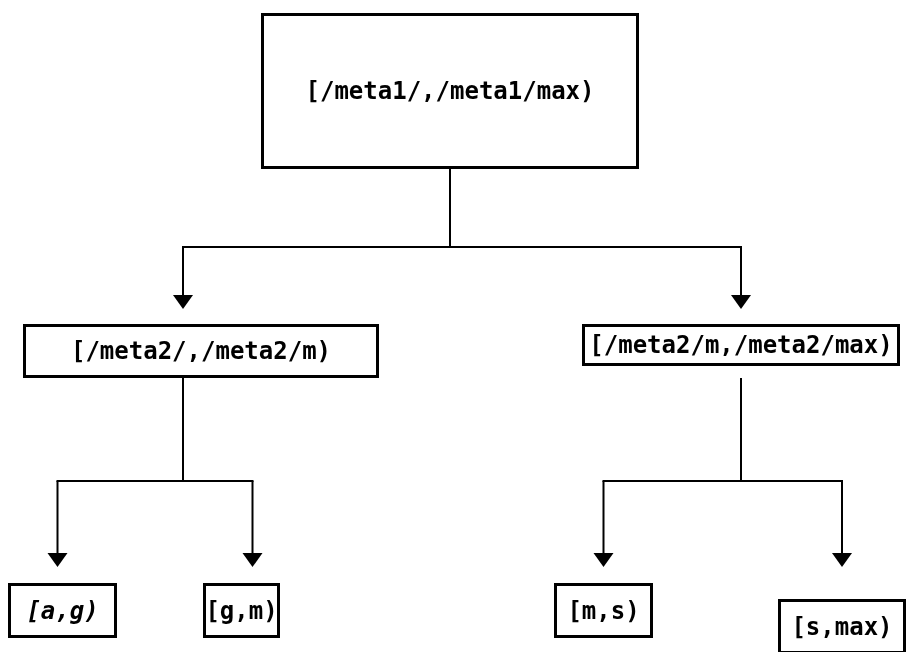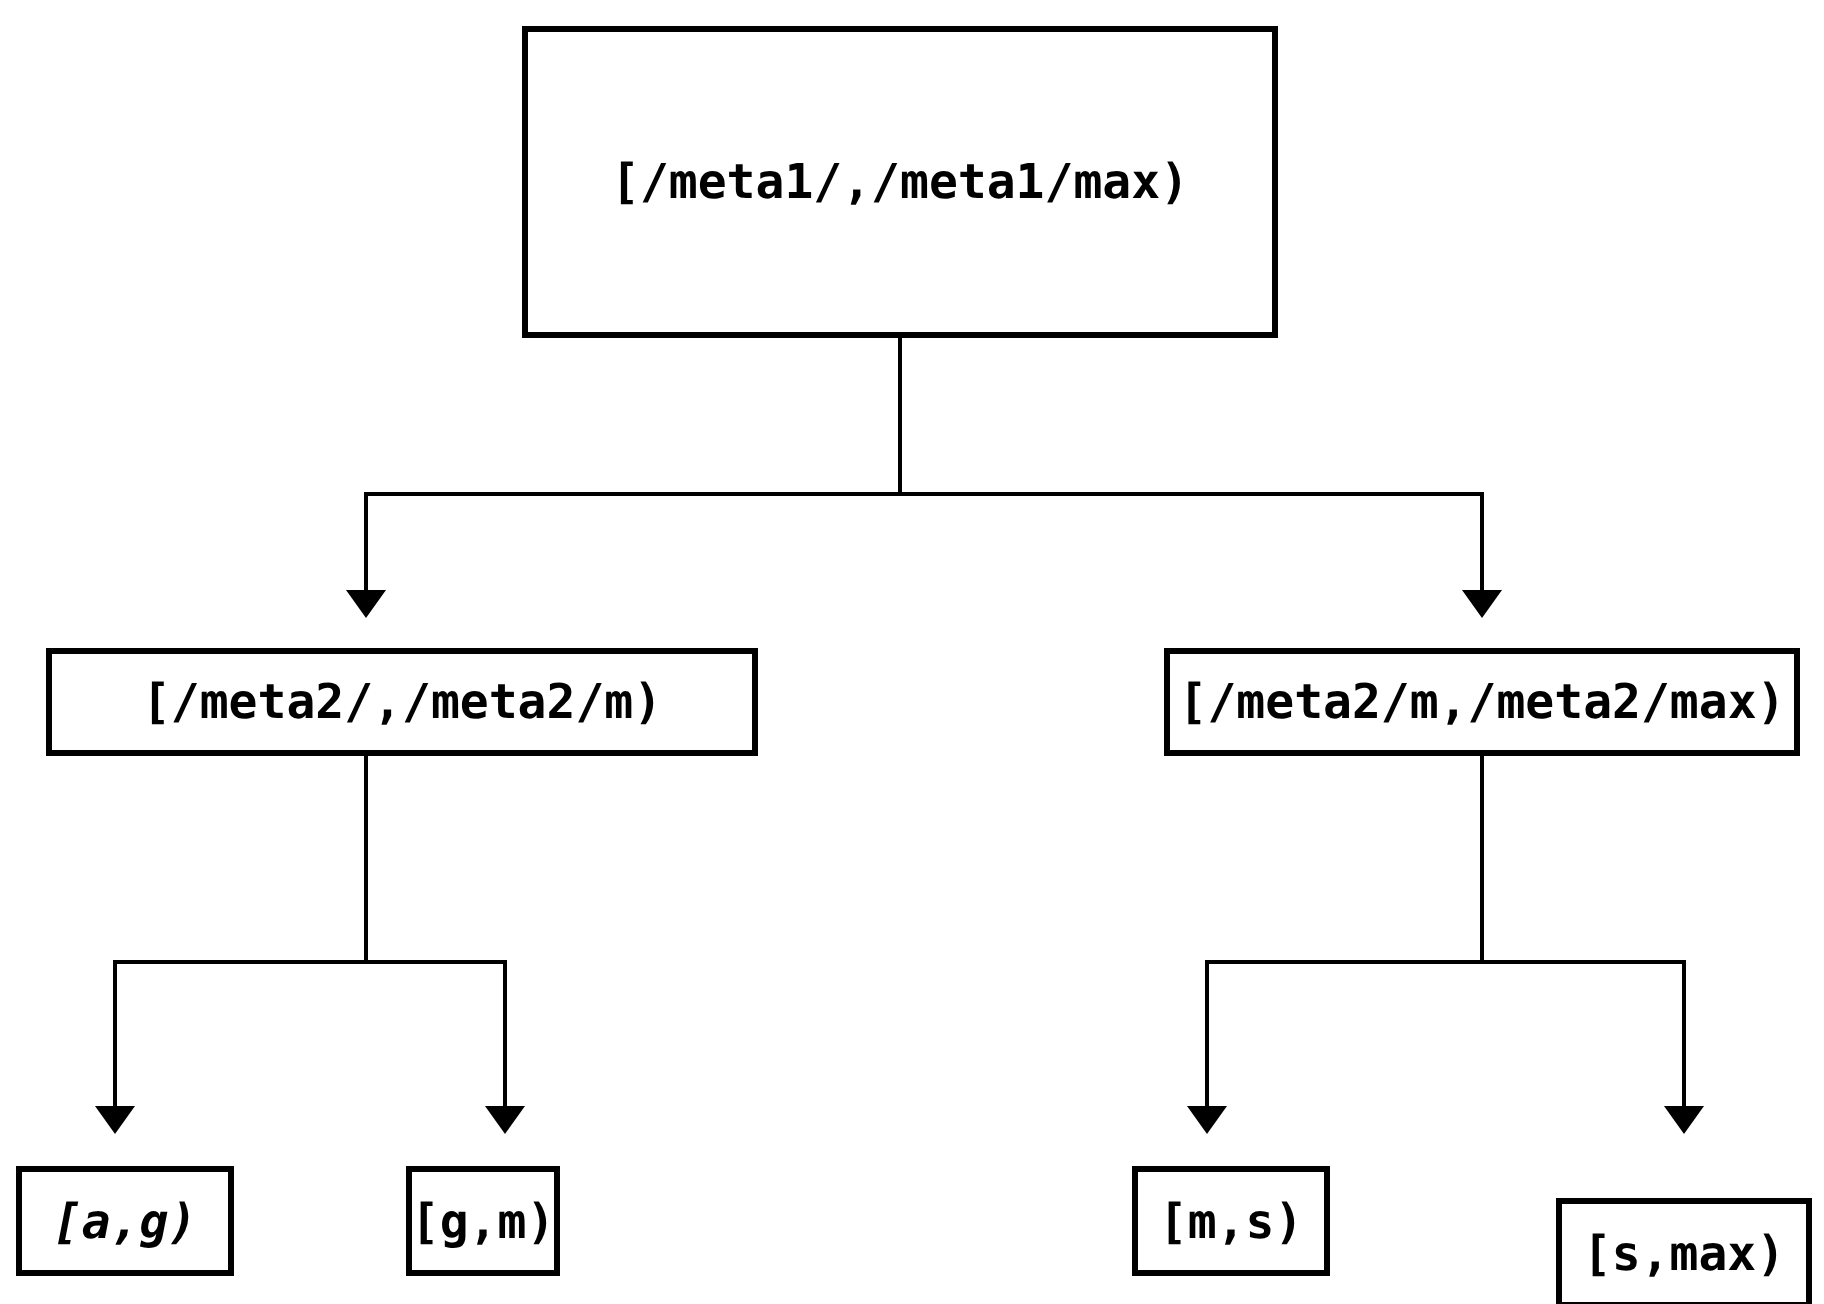--- a/index.html
+++ b/index.html
@@ -31,24 +31,24 @@
     display: flex;
     align-items: center;
     justify-content: center;
     font-size: 24px;
     font-weight: 600;
     color: #000000;
     white-space: nowrap;
   }
   #node-root     { left: 261px; top: 13px;  width: 378px; height: 156px; }
   #node-l2-left  { left: 23px;  top: 324px; width: 356px; height: 54px; }
-  #node-l2-right { left: 582px; top: 324px; width: 318px; height: 54px; }
+  #node-l2-right { left: 582px; top: 324px; width: 318px; height: 42px; }
   #leaf-ag       { left: 8px;   top: 583px; width: 109px;  height: 55px; font-style: italic; }
   #leaf-gm       { left: 203px; top: 583px; width: 77px;  height: 55px; }
-  #leaf-ms       { left: 554px; top: 583px; width: 99px;  height: 55px; margin-left: 12px; }
+  #leaf-ms       { left: 554px; top: 583px; width: 99px;  height: 55px; }
   #leaf-smax     { left: 778px; top: 583px; width: 128px; height: 55px; margin-top: 16px; }
 </style>
 </head>
 <body>
 
 <div class="canvas">
 
   <svg class="edges" viewBox="0 0 912 652" xmlns="http://www.w3.org/2000/svg" aria-hidden="true">
 
     <g stroke="#000000" stroke-width="2" fill="none">

